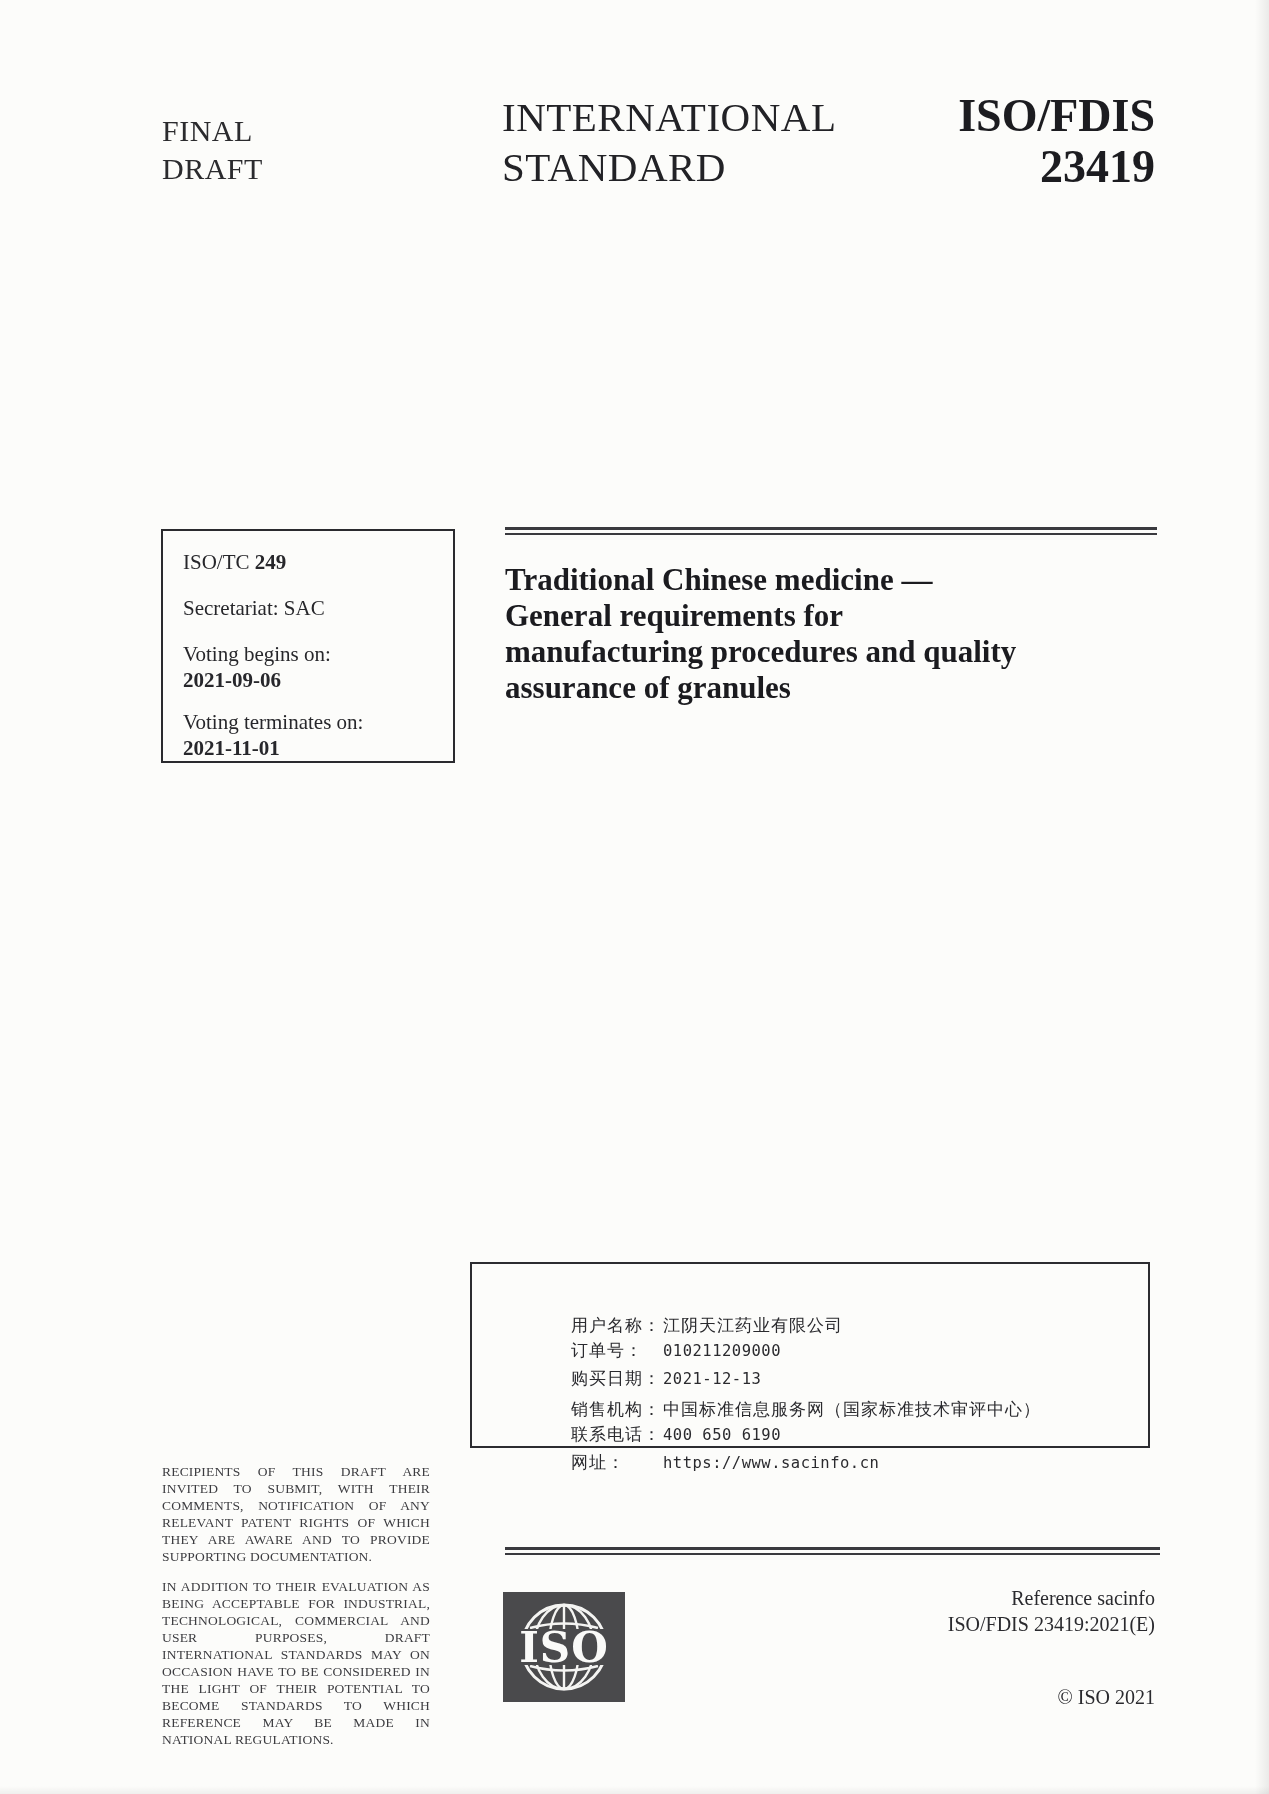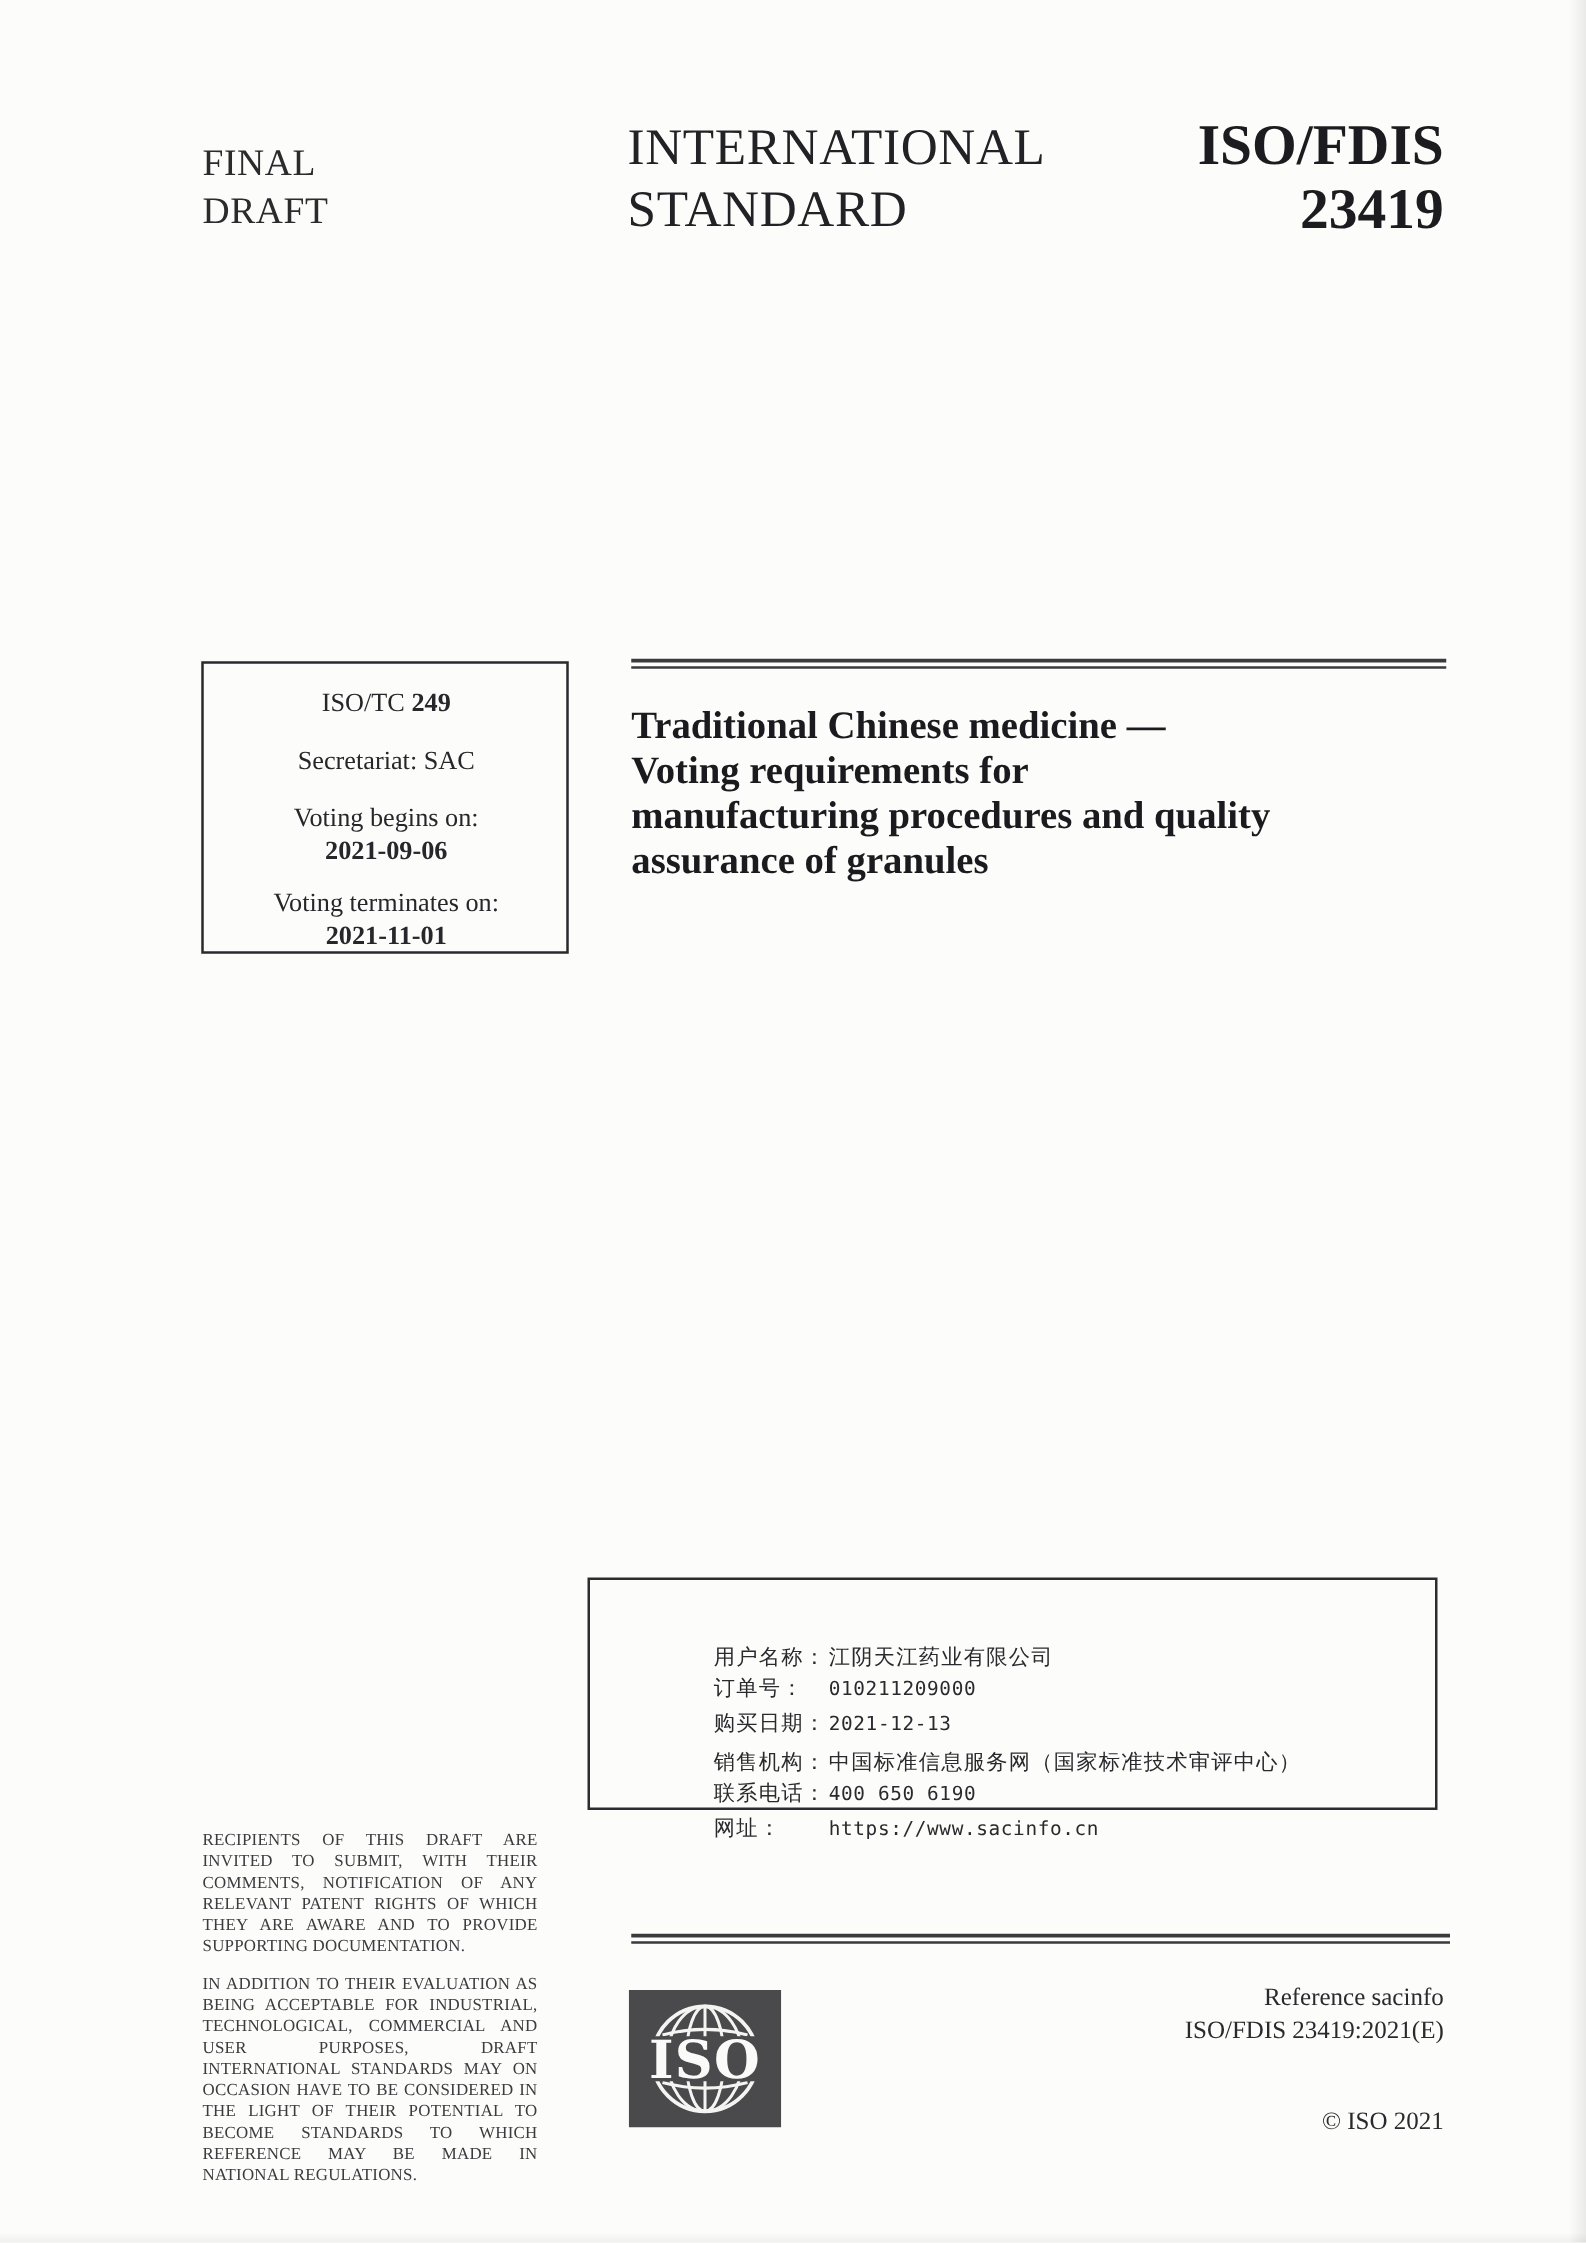--- a/index.html
+++ b/index.html
@@ -33,21 +33,21 @@
   }
   .std-id{
     position:absolute;right:114px;top:90px;text-align:right;
     font-size:46px;line-height:51px;font-weight:bold;color:#1c1c20;
   }
 
   
   .committee-box{
     position:absolute;left:161px;top:529px;width:252px;height:194px;
     border:2px solid #2a2a2e;padding:18px 18px 18px 20px;
-    font-size:21px;line-height:26px;color:#27272b;text-align:center;
+    font-size:21px;line-height:26px;color:#27272b;
   }
   .committee-box .row1{margin-bottom:20px;}
   .committee-box .row2{margin-bottom:20px;}
   .committee-box .grp{margin-bottom:16px;}
   .committee-box b{font-weight:bold;}
 
   
   .double-rule{
     position:absolute;height:3px;
     border-top:3px solid #3a3a3e;border-bottom:2px solid #3a3a3e;
@@ -137,21 +137,21 @@
   <div class="grp">
     <div>Voting terminates on:</div>
     <div style="font-weight:bold;">2021-11-01</div>
   </div>
 </div>
 
 <div class="double-rule rule-top"></div>
 
 <div class="doc-title">
   <div>Traditional Chinese medicine —</div>
-  <div>Voting requirements for</div>
+  <div>General requirements for</div>
   <div>manufacturing procedures and quality</div>
   <div>assurance of granules</div>
 </div>
 
 <div class="purchase-box">
   <div class="purchase-row">
     <span class="lbl">用户名称：</span>
     <span class="val cjk">江阴天江药业有限公司</span>
   </div>
   <div class="purchase-row">

